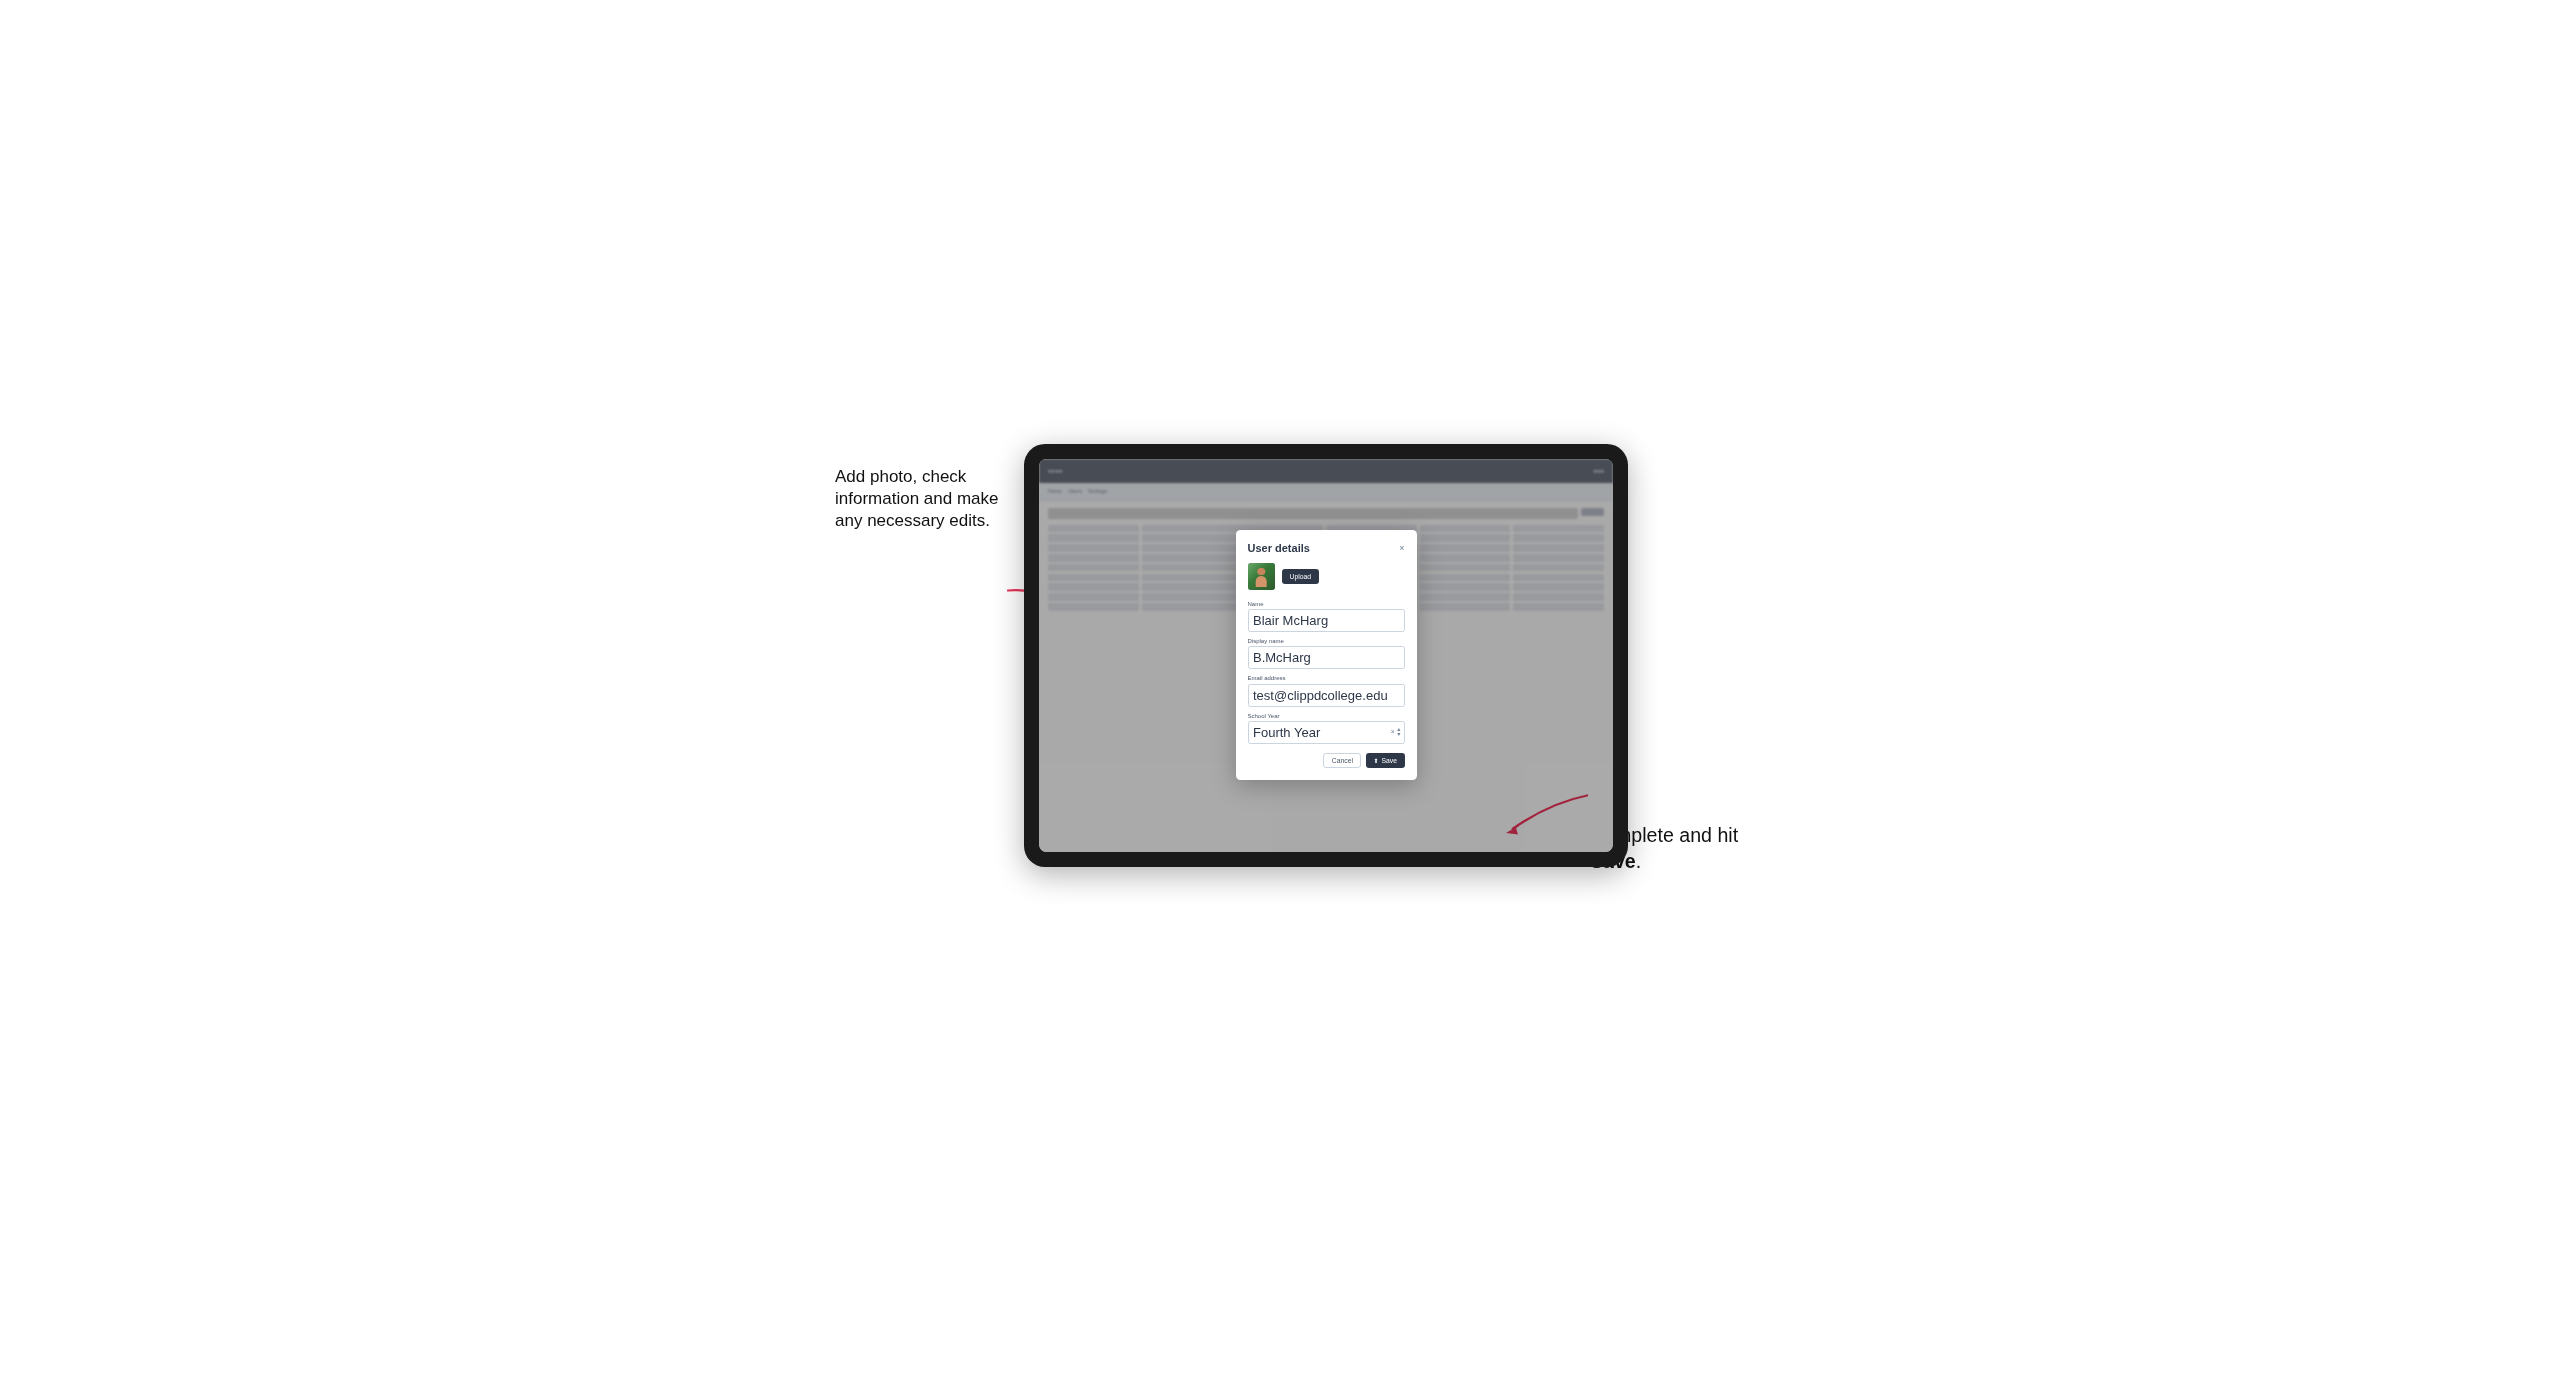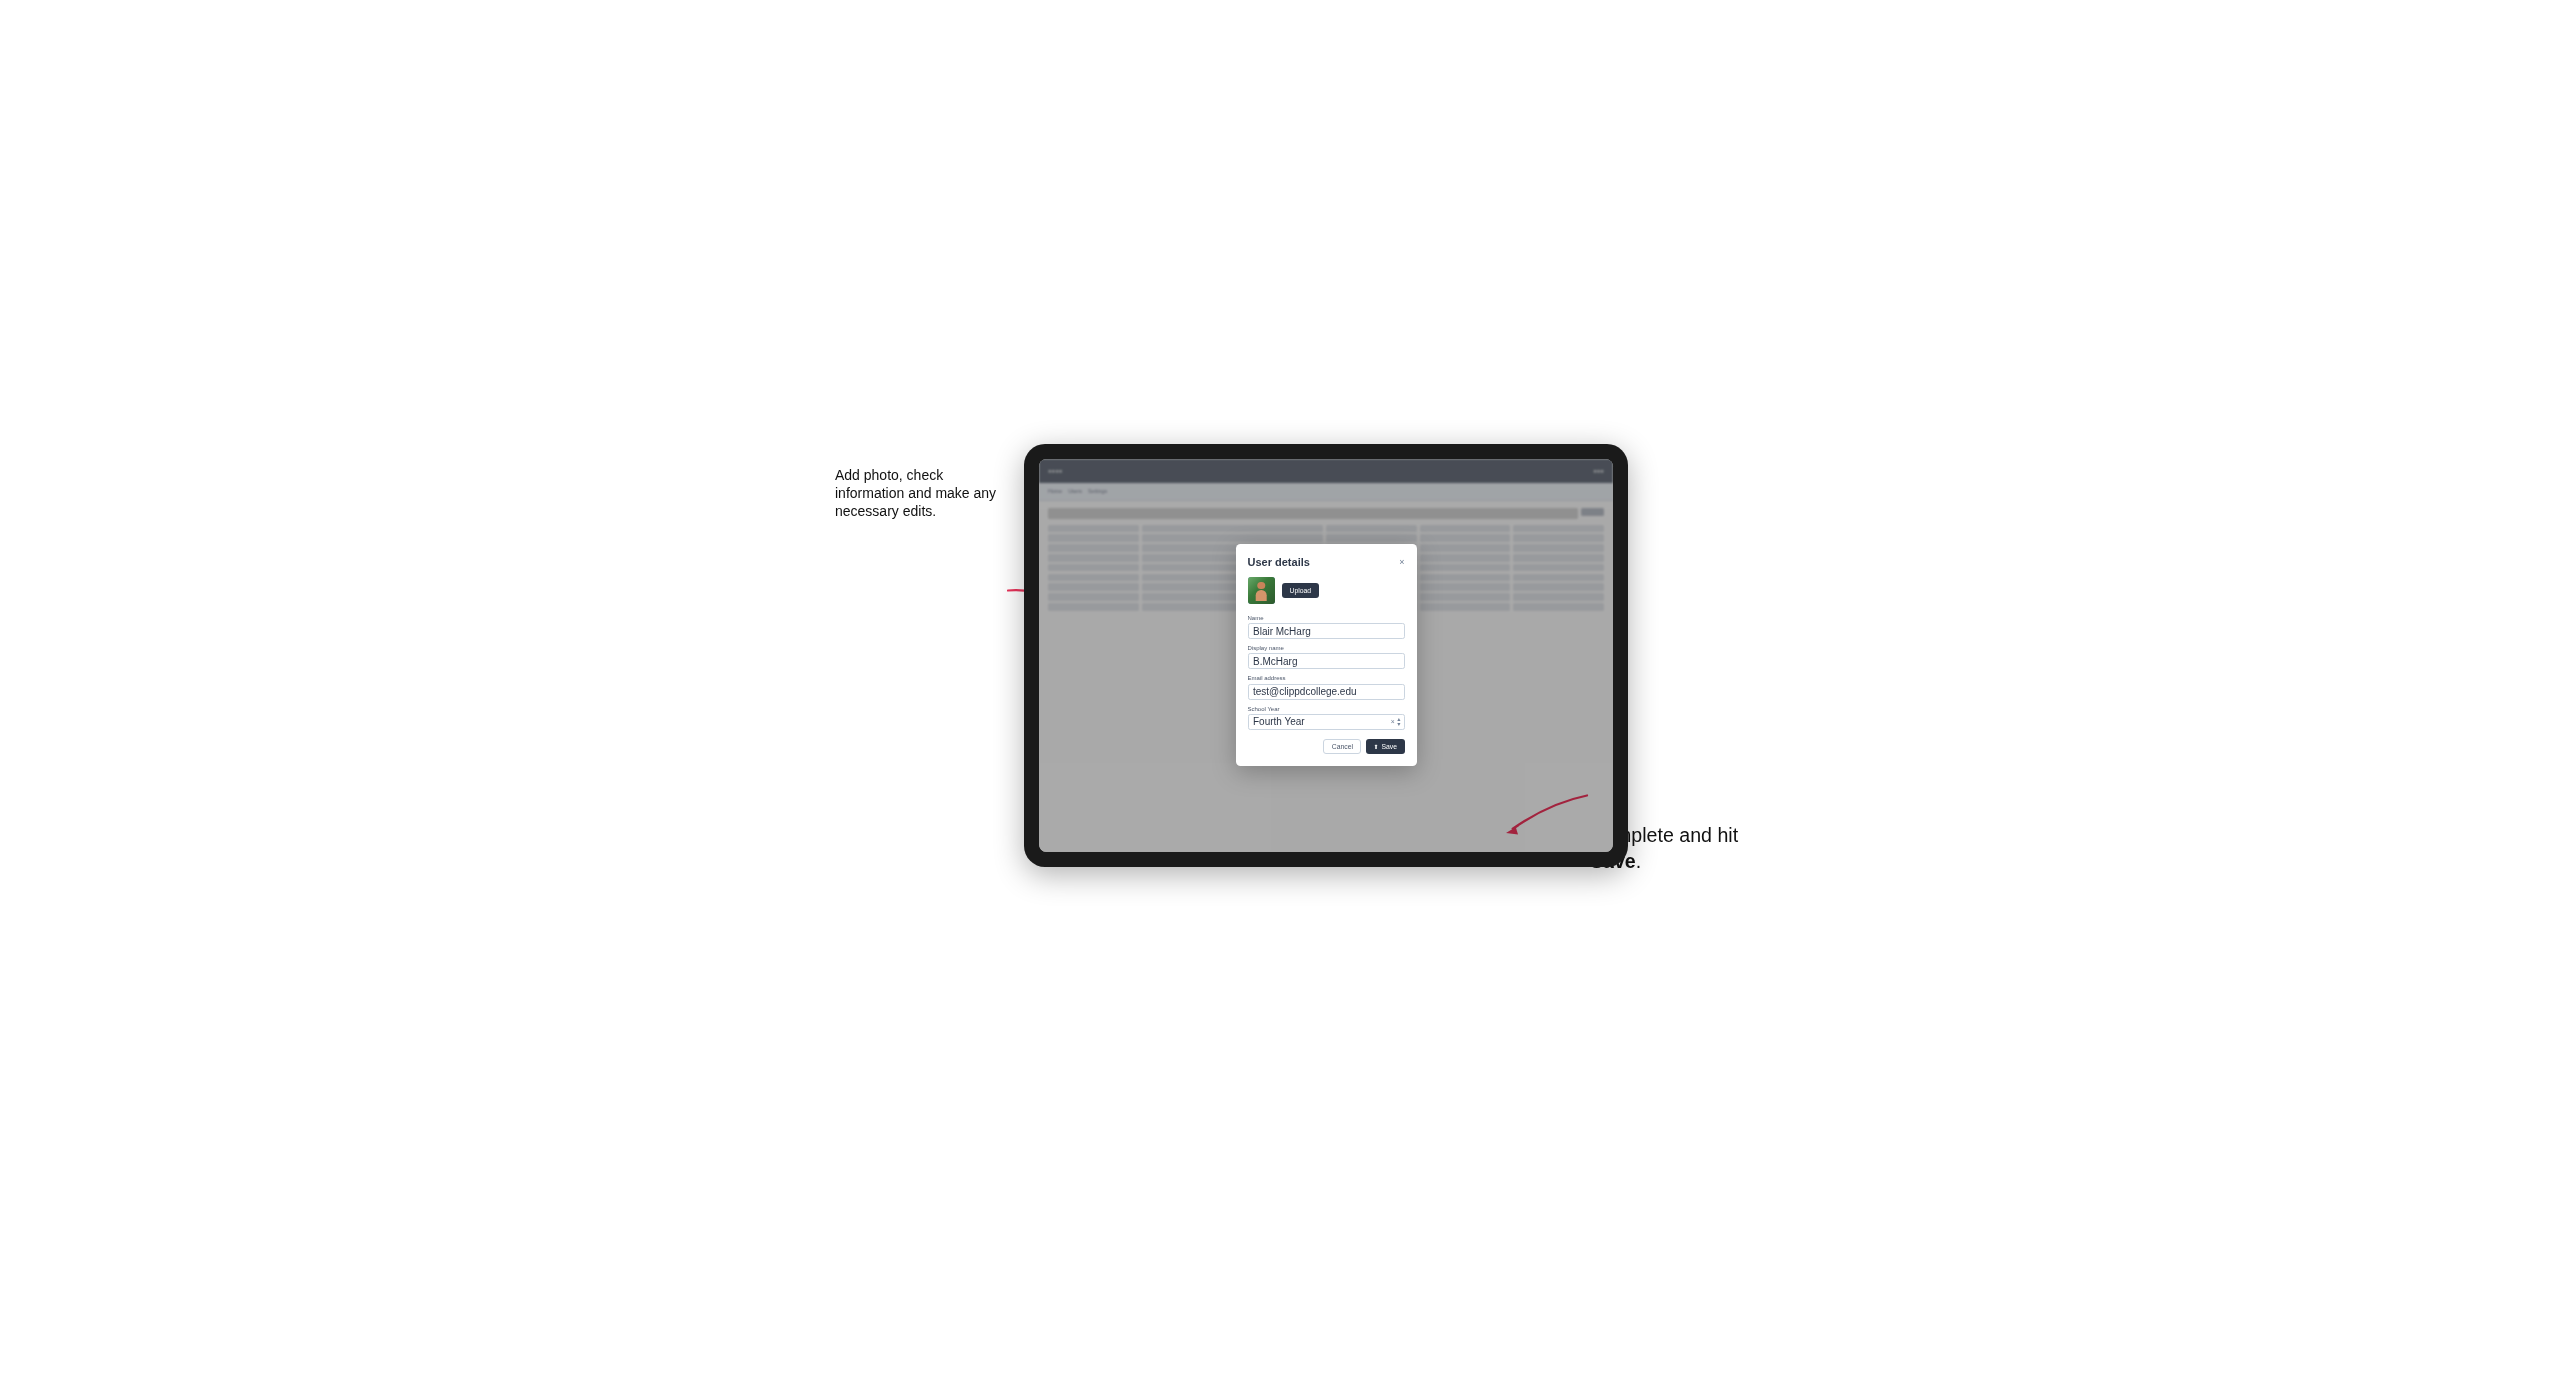--- a/index.html
+++ b/index.html
@@ -19,21 +19,21 @@
       position: relative;
       width: 906px;
       height: 544px;
     }
 
     
     .annotation-left {
       position: absolute;
       left: 0;
       top: 45px;
-      font-size: 14px;
+      font-size: 17px;
       line-height: 1.3;
       color: #111;
       width: 166px;
     }
 
     
     .annotation-right {
       position: absolute;
       right: 0;
       bottom: 91px;
@@ -221,25 +221,25 @@
 
     .form-label {
       font-size: 6px;
       color: #4a5568;
       margin-bottom: 2.3px;
       display: block;
     }
 
     .form-input {
       width: 100%;
-      height: 16px;
+      height: 23px;
       border: 0.8px solid #cbd5e0;
       border-radius: 2.3px;
       padding: 0 4.5px;
-      font-size: 10px;
+      font-size: 13px;
       color: #2d3748;
       background: #fff;
     }
 
     .school-year-wrapper {
       position: relative;
       display: flex;
       align-items: center;
     }
 

